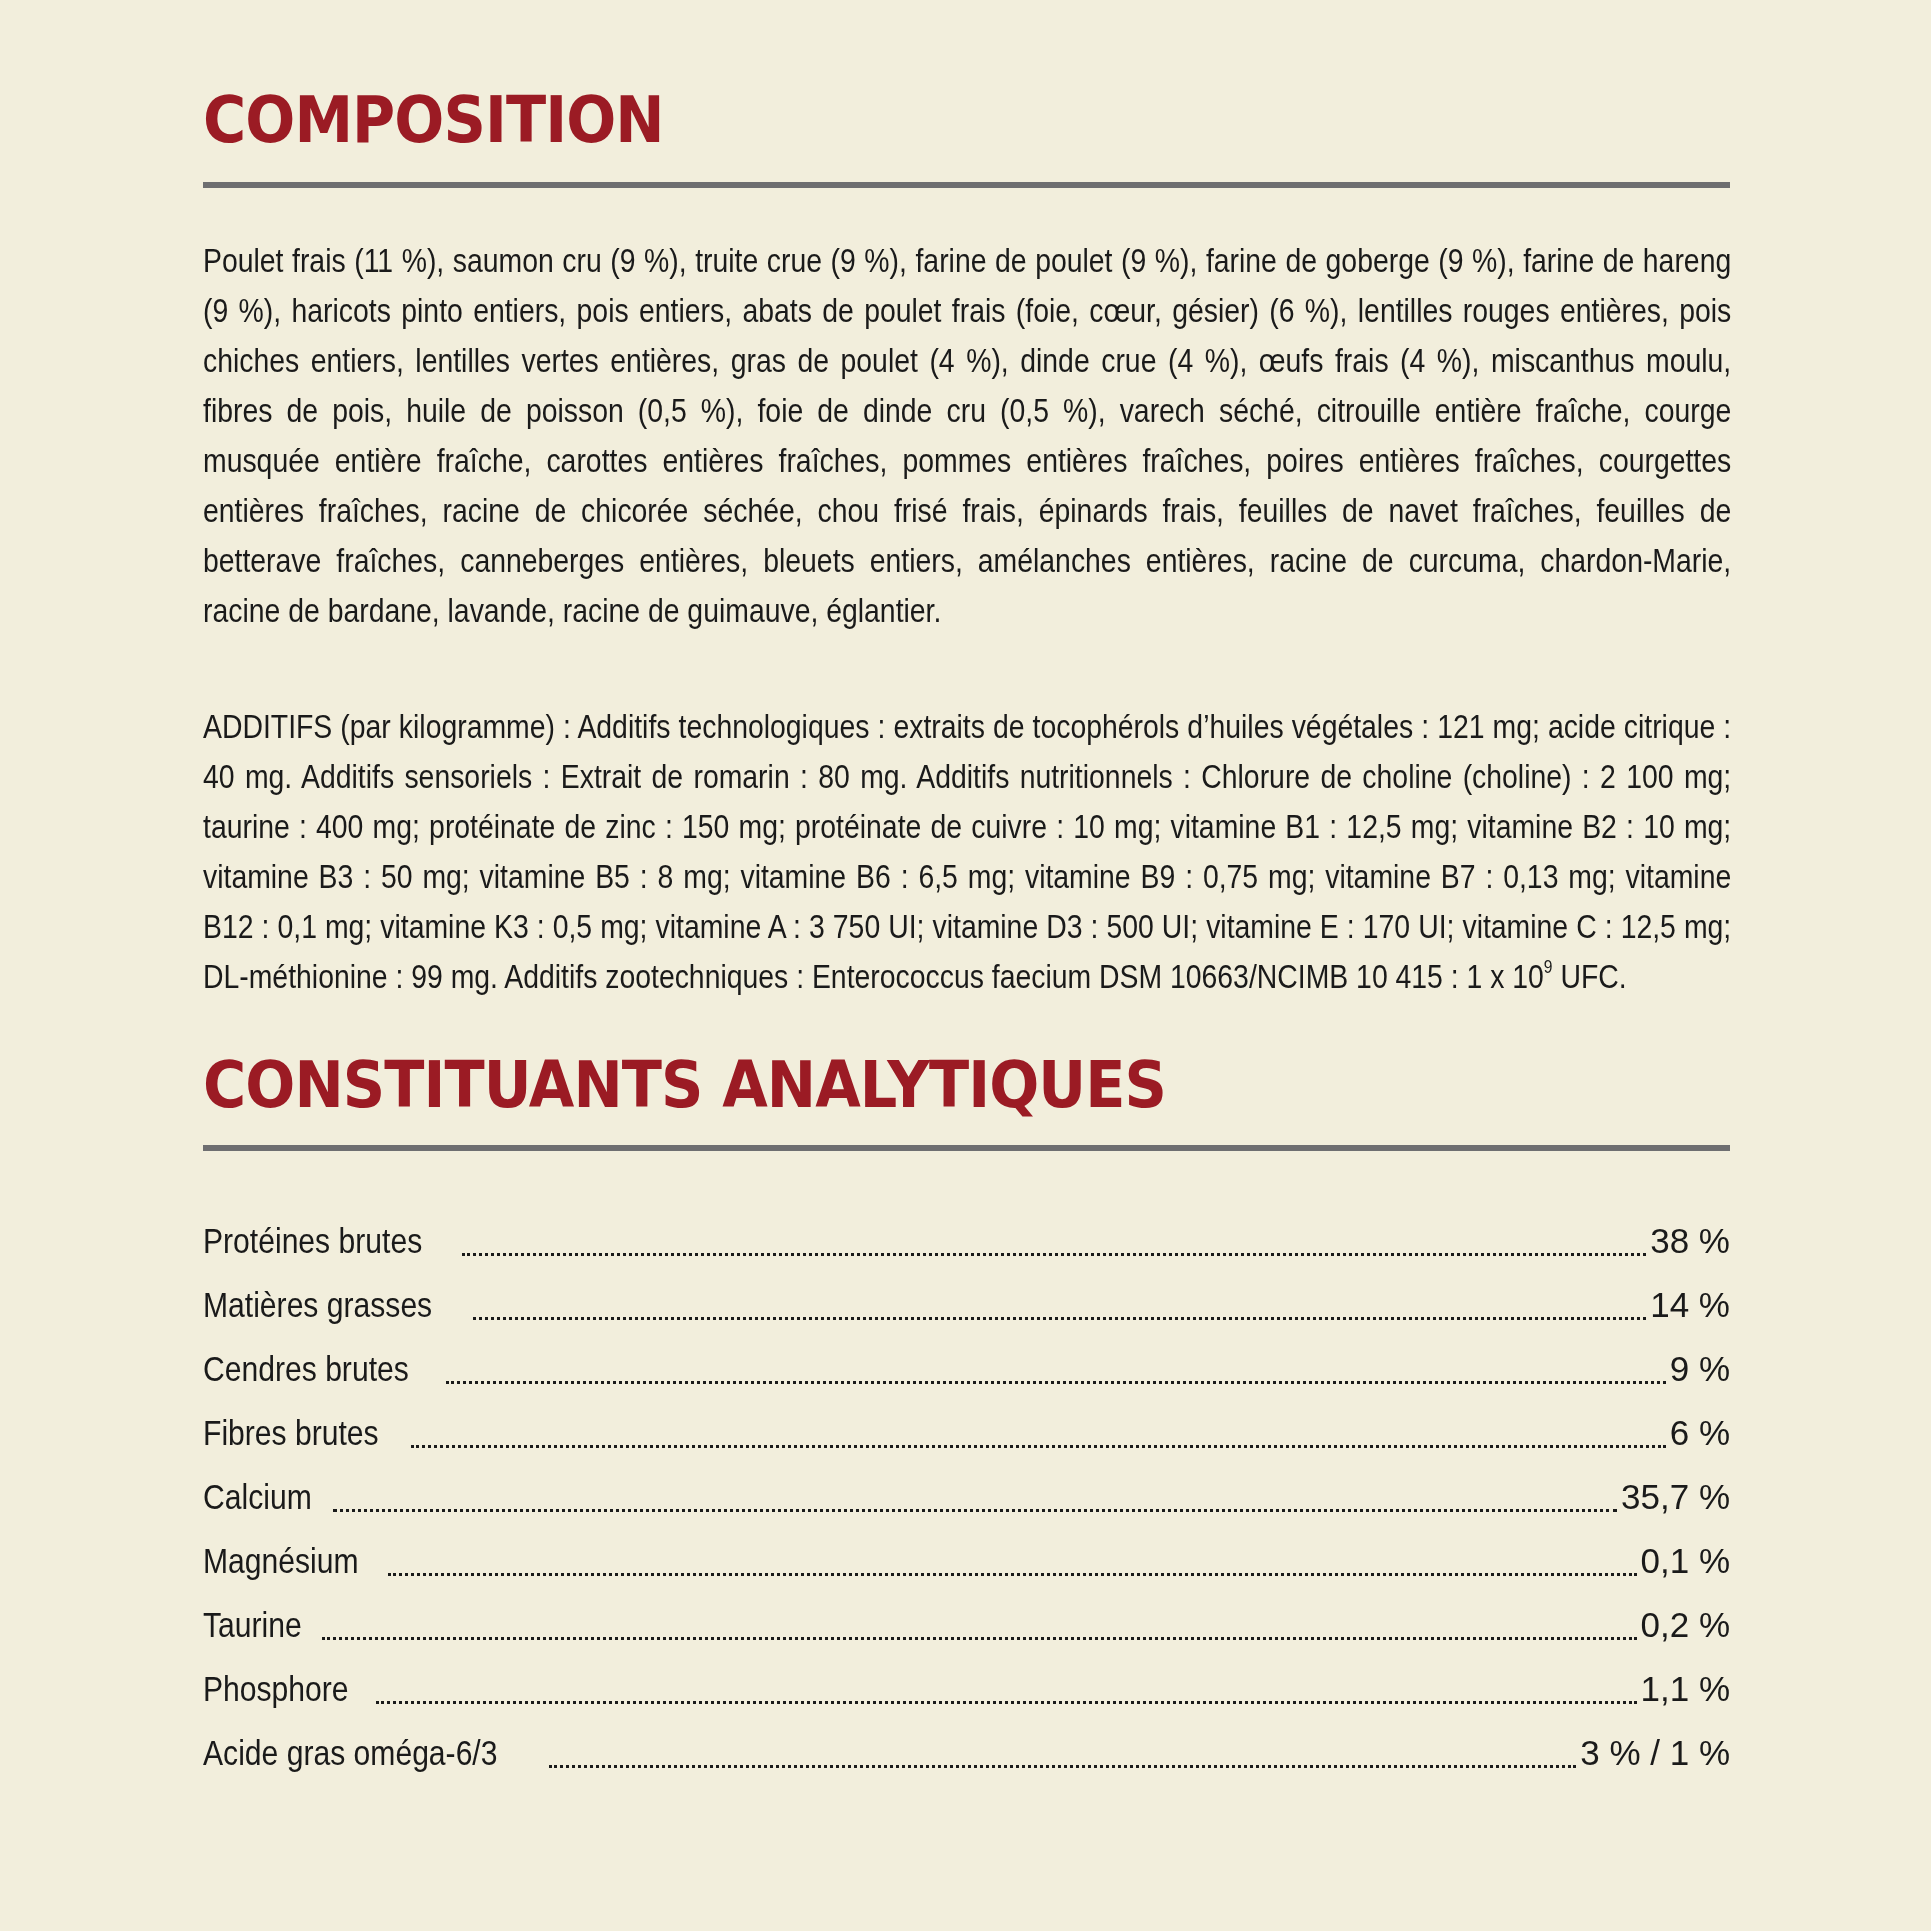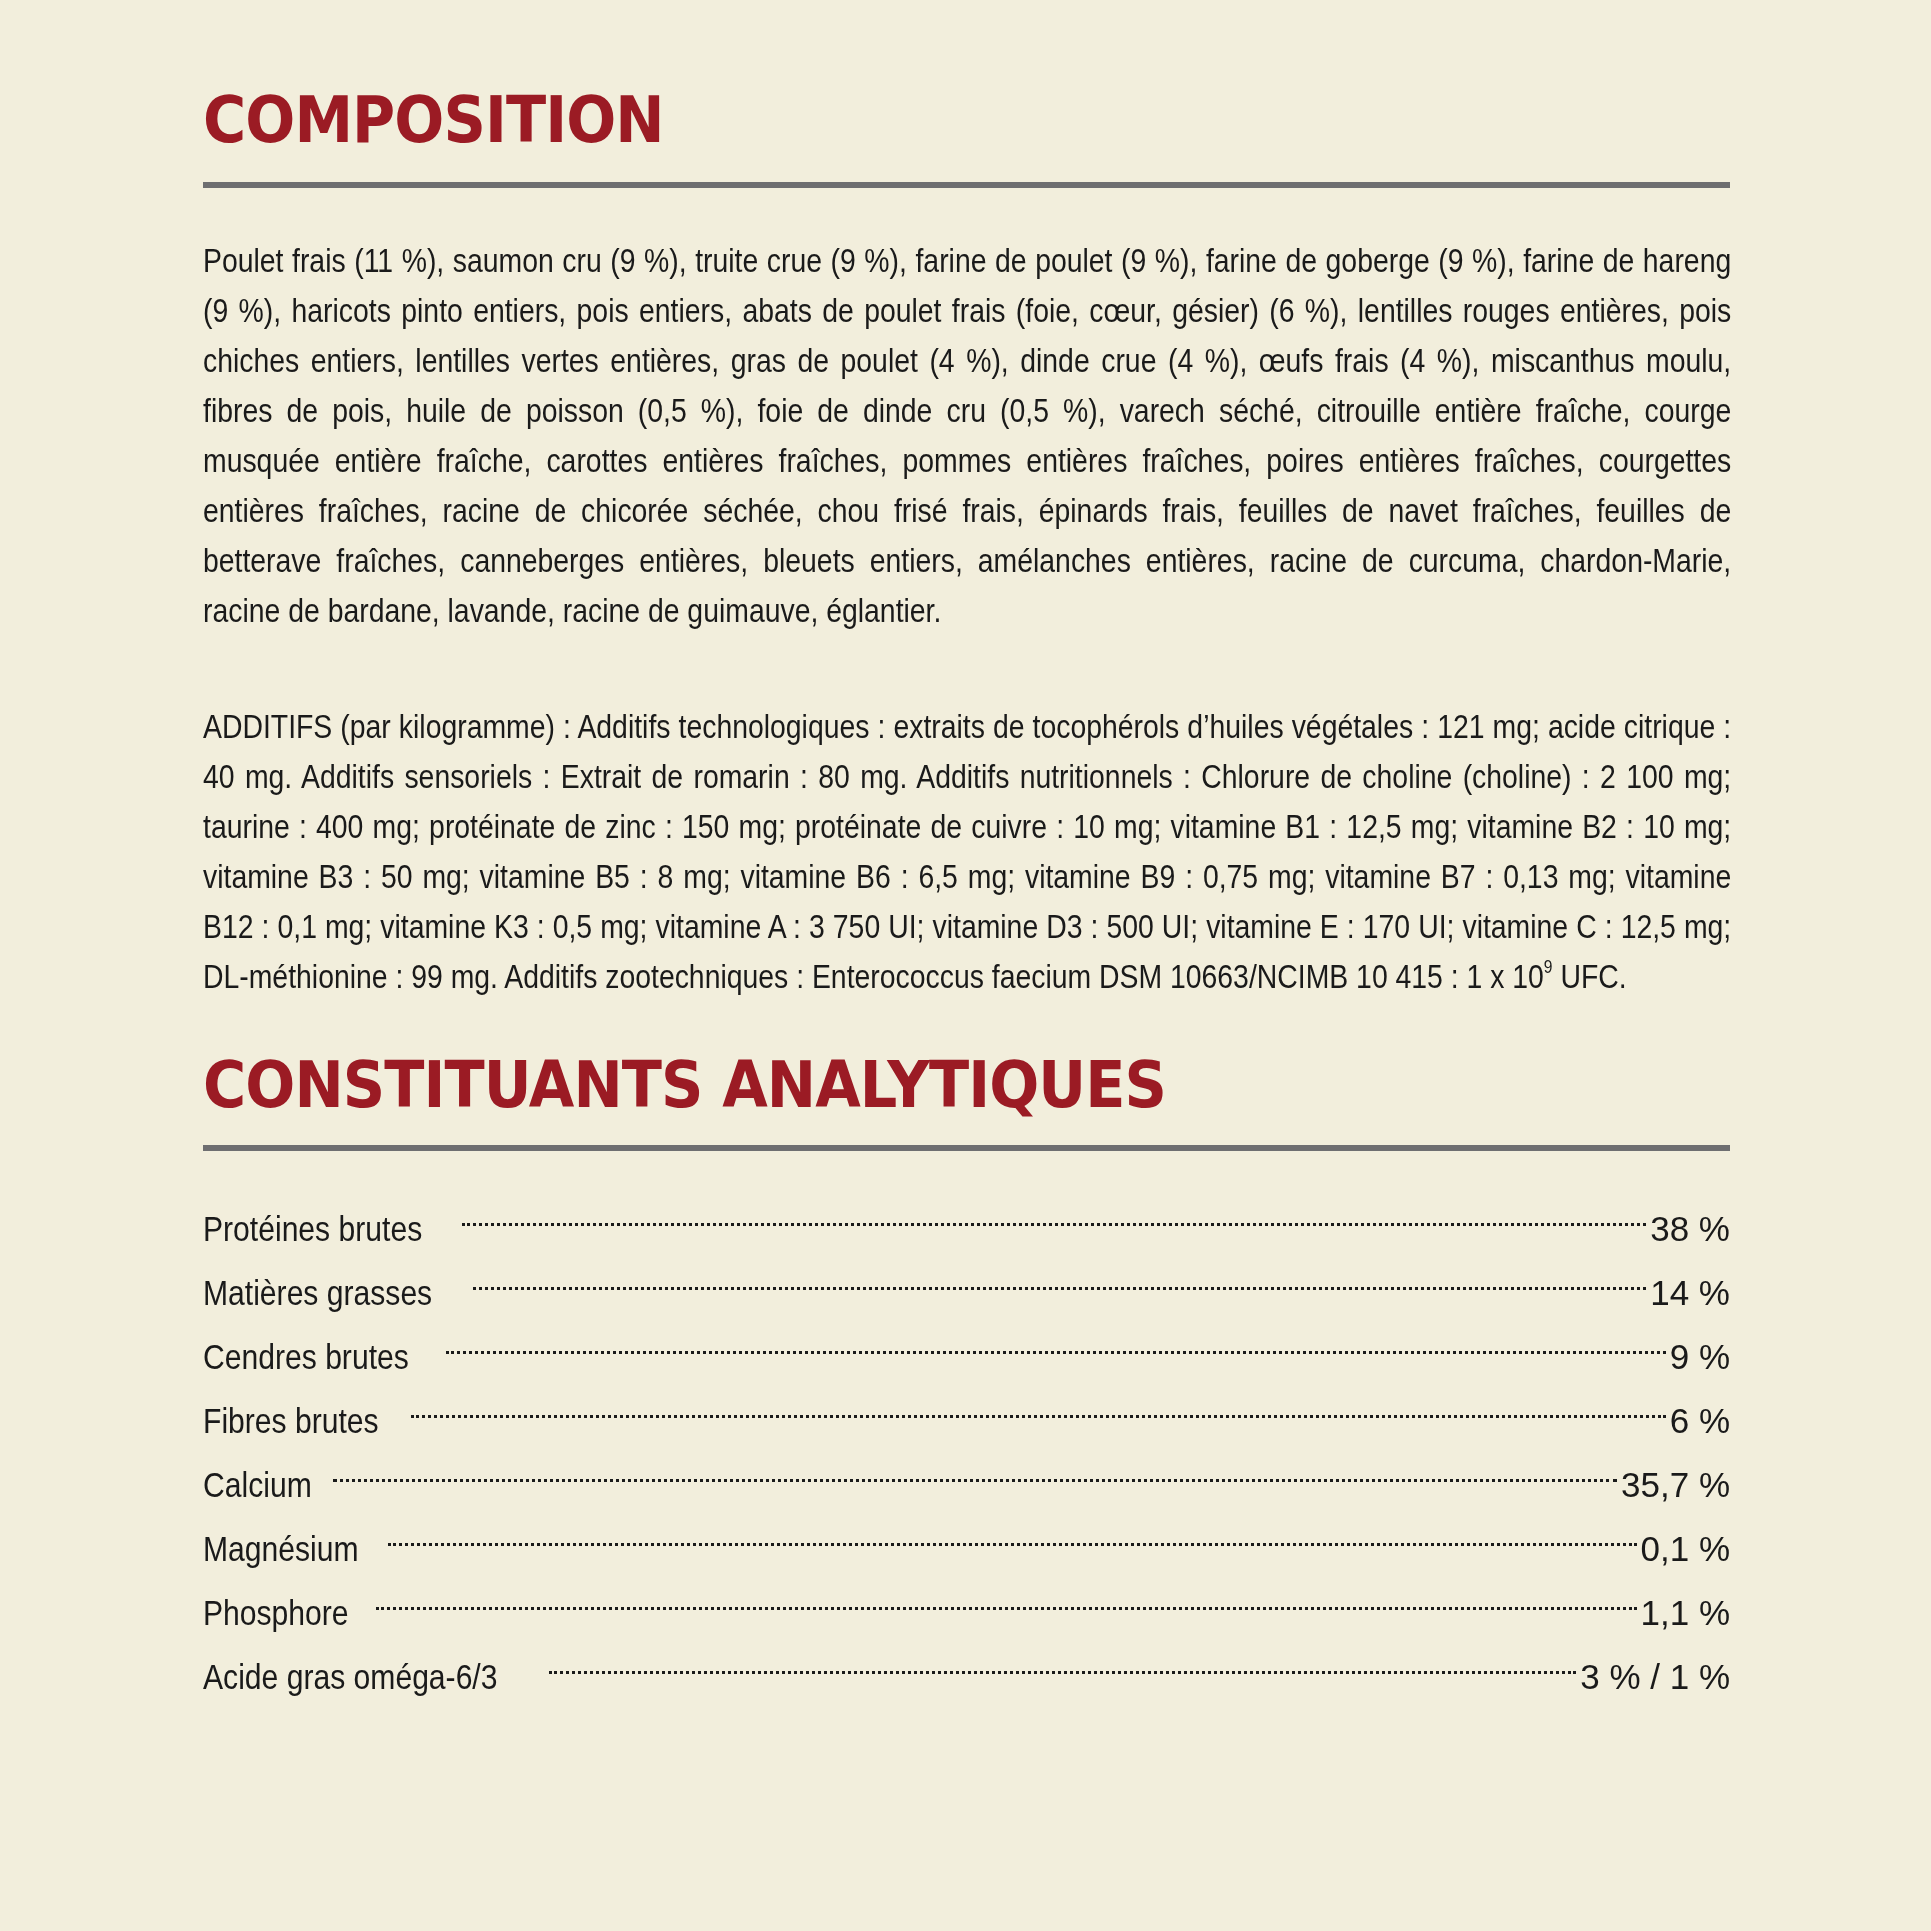--- a/index.html
+++ b/index.html
@@ -70,21 +70,21 @@
     #additifs-text { top: 669px; }
     sup { font-size: 0.55em; vertical-align: 0.8em; line-height: 0; }
     .analysis {
       position: absolute;
       top: 1197px;
       left: 0;
       width: 1527px;
     }
     .row {
       display: flex;
-      align-items: center;
+      align-items: flex-end;
       height: 64px;
       font-size: 35px;
       white-space: nowrap;
     }
     .row .label {
       flex: 0 0 auto;
       transform: scaleX(0.86);
       transform-origin: left center;
       display: inline-block;
     }
@@ -143,20 +143,25 @@
       <span class="label">Calcium</span>
       <span class="dots"></span>
       <span class="value">35,7 %</span>
     </div>
     <div class="row">
       <span class="label">Magnésium</span>
       <span class="dots"></span>
       <span class="value">0,1 %</span>
     </div>
     <div class="row">
+      <span class="label">Taurine</span>
+      <span class="dots"></span>
+      <span class="value">0,2 %</span>
+    </div>
+    <div class="row">
       <span class="label">Phosphore</span>
       <span class="dots"></span>
       <span class="value">1,1 %</span>
     </div>
     <div class="row">
       <span class="label">Acide gras oméga-6/3</span>
       <span class="dots"></span>
       <span class="value">3 % / 1 %</span>
     </div>
   </div>

